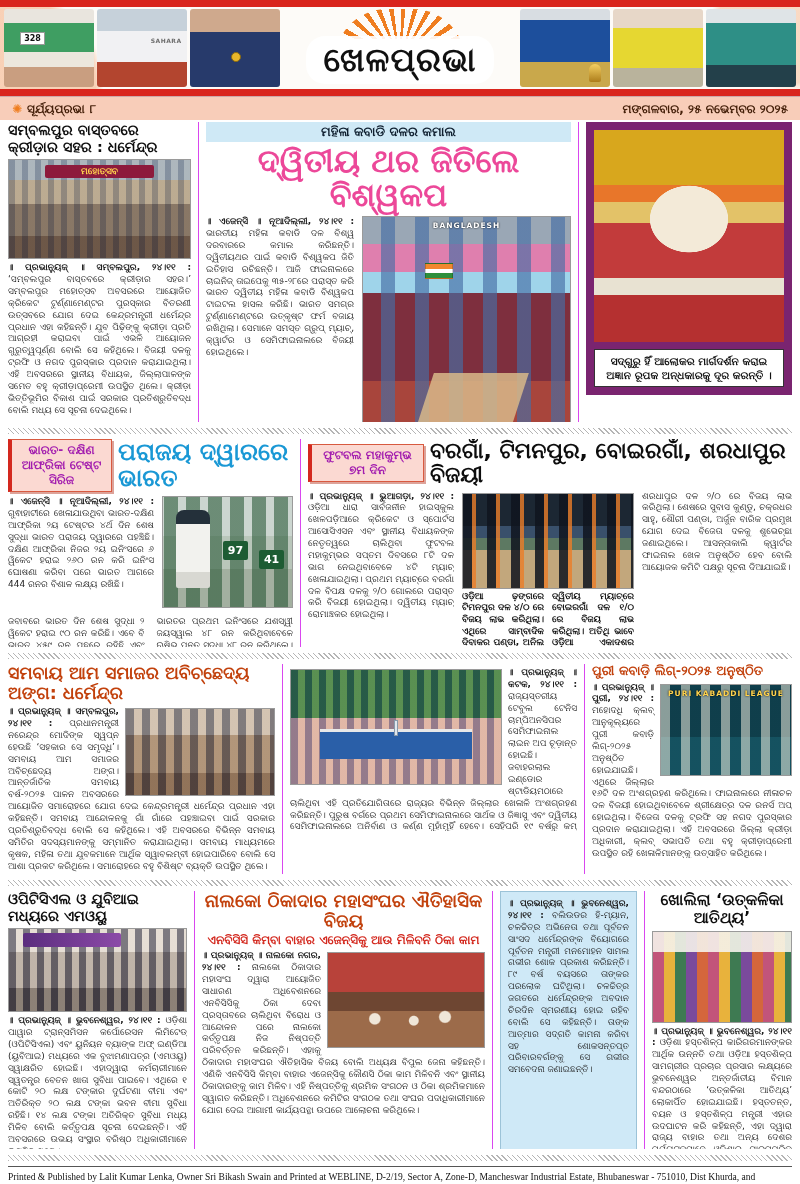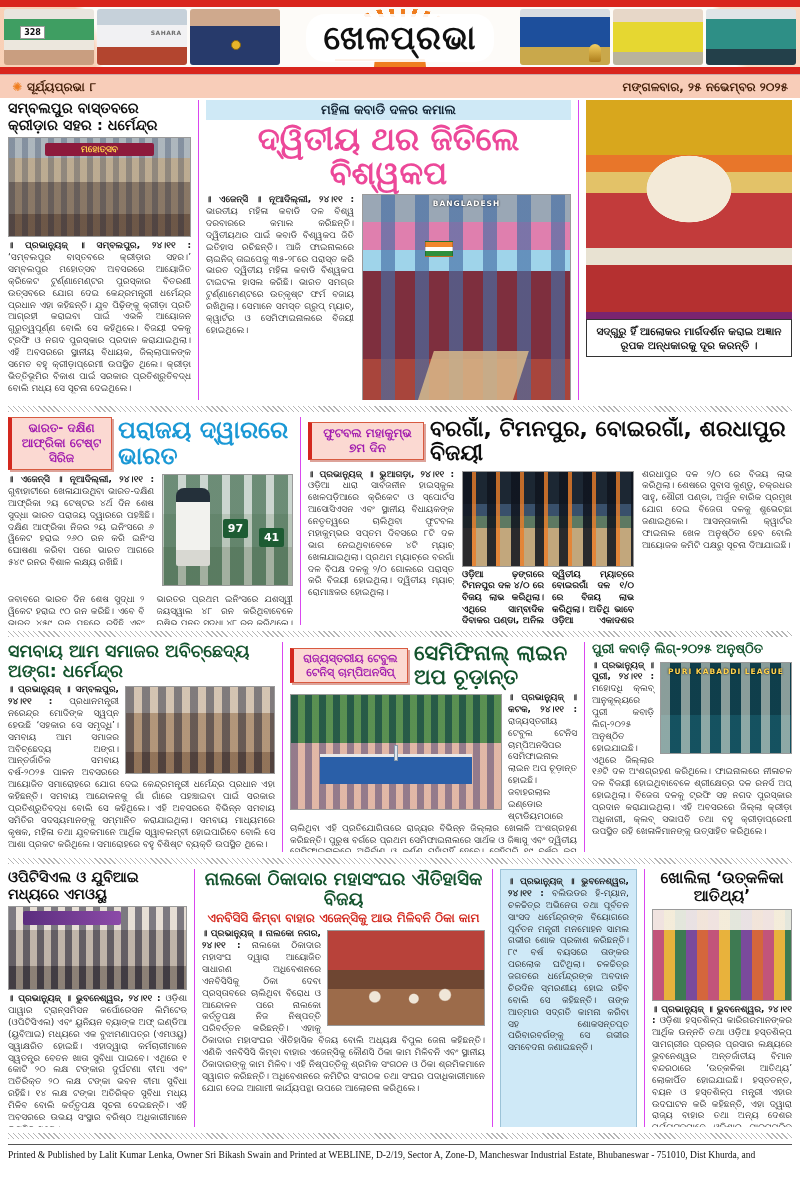--- a/index.html
+++ b/index.html
@@ -2,21 +2,21 @@
 <html><head>
 <meta charset="utf-8">
 <style>
   * { margin:0; padding:0; box-sizing:border-box; }
   html,body { background:#e9e9e9; }
   body { font-family:"DejaVu Sans", sans-serif; }
   .page { width:800px; height:1184px; margin:0 auto; background:#fff; position:relative; overflow:hidden; }
 
   
   .redbar { height:7px; background:#d9251d; }
-  .masthead { height:60px; display:flex; align-items:stretch; gap:4px; padding:2px 4px;
+  .masthead { height:82px; display:flex; align-items:stretch; gap:4px; padding:2px 4px;
     background:
       radial-gradient(circle at 1% 95%, rgba(240,130,60,.35) 0 11%, transparent 12%),
       radial-gradient(circle at 99% 5%, rgba(240,130,60,.28) 0 9%, transparent 10%),
       #fdfbf8; }
   .collage { flex:1; display:flex; gap:3px; }
   .ath { flex:1; border-radius:3px; position:relative; overflow:hidden; }
   .ath-runner  { background:linear-gradient(180deg,#e9e5de 0 18%,#3f9e62 18% 55%,#ece7dd 55% 74%,#c99e80 74%); }
   .ath-hockeyw { background:linear-gradient(180deg,#c6d1da 0 28%,#f1f1f3 28% 68%,#b3452f 68%); }
   .ath-medal   { background:linear-gradient(180deg,#cfa98d 0 30%,#273a6b 30%); }
   .ath-cricket { background:linear-gradient(180deg,#d8dde2 0 14%,#1d4f9c 14% 68%,#c9a84b 68%); }
@@ -39,21 +39,21 @@
 
   
   .content { padding:2px 8px 0; }
   .row { display:grid; overflow:hidden; }
   .row > .col { padding:0 7px; min-width:0; }
   .row > .col:first-child { padding-left:0; }
   .row > .col:last-child { padding-right:0; }
   .row > .col + .col { border-left:1px solid #d946ef; }
   .hatch { height:6px; margin:6px 0 5px; background:repeating-linear-gradient(45deg,#b5b5b5 0 1px,transparent 1px 3.6px); }
   .h-sm   { font-size:14.5px; font-weight:bold; line-height:1.18; color:#0d0d0d; }
-  .h-md   { font-size:19px;  font-weight:bold; line-height:1.12; color:#14532d; }
+  .h-md   { font-size:19px;  font-weight:bold; line-height:1.12; color:#c2410c; }
   .h-lg   { font-size:24px;  font-weight:bold; line-height:1.08; color:#0d0d0d; }
   .h-main { font-size:32px;  font-weight:bold; line-height:1.05; text-align:center; color:#ec4899; margin:3px 0 4px; }
   .h-blue { color:#1a98d5; }
   .center { text-align:center; }
   .kicker-bar { background:#cfe9f6; text-align:center; font-size:13px; font-weight:bold; padding:2px 0; color:#102030; }
   .kicker-box { background:#fbd9d2; border:1px solid #d85a40; border-left:4px solid #d3281e; box-shadow:2px 2px 0 rgba(180,50,30,.45); color:#a21caf; font-weight:bold; text-align:center; font-size:12px; line-height:1.25; padding:3px 6px; }
   .body-txt { font-size:9px; line-height:1.32; text-align:justify; color:#1c1c1c; overflow:hidden; }
   .byline { font-weight:bold; }
   .caption { font-size:9px; font-weight:bold; line-height:1.3; text-align:justify; color:#111; }
   .cols2 { column-count:2; column-gap:12px; }
@@ -75,21 +75,21 @@
       repeating-linear-gradient(90deg, rgba(70,110,165,.65) 18px 32px, transparent 32px 52px),
       linear-gradient(180deg,#9aa7b5 0 13%,#df7fae 13% 26%,#9fd4ea 26% 36%,#7e2f3e 36% 78%,#a8453c 78%); }
   .ph-kabaddi .mat { position:absolute; left:30%; bottom:0; width:46%; height:26%; background:#d8b98a; transform:skewX(-18deg); opacity:.85; }
   .flag { position:absolute; top:22%; left:30%; width:28px; height:16px; border:1px solid rgba(0,0,0,.2);
     background:linear-gradient(180deg,#f2872e 0 33%,#fff 33% 66%,#2e8f3c 66%); }
   .ph-label { position:absolute; top:4px; left:0; right:0; text-align:center; color:#fff; font-size:7.5px; font-weight:bold; letter-spacing:1px; text-shadow:0 0 2px #000; }
   .ph-saibaba { height:212px; border:none;
     background:
       radial-gradient(ellipse 34% 26% at 50% 42%, #f3ead8 0 60%, transparent 61%),
       linear-gradient(180deg,#d8a71d 0 26%,#e8762a 26% 34%,#e3c268 34% 44%,#c23b3b 44% 70%,#e8e2d2 70% 78%,#b53030 78%); }
-  .sai-frame { background:#7a2470; padding:0; }
+  .sai-frame { background:#7a2470; padding:8px; }
   .sai-caption { background:#fff; border:1px solid #333; margin-top:7px; padding:4px 5px; font-size:10.5px; font-weight:bold; text-align:center; line-height:1.35; color:#111; }
   .ph-cricket { height:112px;
     background:
       repeating-linear-gradient(90deg, rgba(30,80,45,.55) 52% , rgba(30,80,45,.55) calc(52% + 14px), transparent calc(52% + 14px), transparent calc(52% + 22px)),
       linear-gradient(180deg,#ccd6d0 0 35%,#b9c6ba 35% 65%,#a3b0a0 65%); }
   .batsman { position:absolute; left:10%; top:12%; width:34px; height:78px; background:linear-gradient(180deg,#24303a 0 18%,#f2f2ee 18% 80%,#d8d8d2 80%); border-radius:8px 8px 2px 2px; }
   .num-chip { position:absolute; background:#1d5c33; color:#fff; font-weight:bold; font-size:11px; padding:3px 5px; border-radius:2px; }
   .ph-football { height:96px; margin:2px 0;
     background:
       repeating-linear-gradient(90deg, rgba(15,20,30,.85) 0 9px, rgba(235,125,40,.8) 9px 13px, transparent 13px 24px),
@@ -221,21 +221,21 @@
 
       <div class="col">
         <div class="flex" style="align-items:center;gap:6px">
           <div class="kicker-box" style="width:104px;flex:none">
             <div>ଭାରତ- ଦକ୍ଷିଣ</div>
             <div>ଆଫ୍ରିକା ଟେଷ୍ଟ ସିରିଜ</div>
           </div>
           <div class="h-lg h-blue">ପରାଜୟ ଦ୍ୱାରରେ ଭାରତ</div>
         </div>
         <div class="flex" style="margin-top:4px">
-          <p class="body-txt" style="width:146px;height:116px;flex:none"><span class="byline">॥ ଏଜେନ୍ସି ॥ ନୂଆଦିଲ୍ଲୀ, ୨୪।୧୧ :</span> <span>ଗୁଵାହାଟୀରେ ଖେଳାଯାଉଥିବା ଭାରତ-ଦକ୍ଷିଣ ଆଫ୍ରିକା ୨ୟ ଟେଷ୍ଟର ୪ର୍ଥ ଦିନ ଶେଷ ସୁଦ୍ଧା ଭାରତ ପରାଜୟ ଦ୍ୱାରରେ ପହଞ୍ଚିଛି। ଦକ୍ଷିଣ ଆଫ୍ରିକା ନିଜର ୨ୟ ଇନିଂସରେ ୬ ୱିକେଟ ହରାଇ ୨୬୦ ରନ କରି ଇନିଂସ ଘୋଷଣା କରିବା ପରେ ଭାରତ ଆଗରେ ୫୪୯ ରନର ବିଶାଳ ଲକ୍ଷ୍ୟ ରଖିଛି।</span></p>
+          <p class="body-txt" style="width:146px;height:116px;flex:none"><span class="byline">॥ ଏଜେନ୍ସି ॥ ନୂଆଦିଲ୍ଲୀ, ୨୪।୧୧ :</span> <span>ଗୁଵାହାଟୀରେ ଖେଳାଯାଉଥିବା ଭାରତ-ଦକ୍ଷିଣ ଆଫ୍ରିକା ୨ୟ ଟେଷ୍ଟର ୪ର୍ଥ ଦିନ ଶେଷ ସୁଦ୍ଧା ଭାରତ ପରାଜୟ ଦ୍ୱାରରେ ପହଞ୍ଚିଛି। ଦକ୍ଷିଣ ଆଫ୍ରିକା ନିଜର ୨ୟ ଇନିଂସରେ ୬ ୱିକେଟ ହରାଇ ୨୬୦ ରନ କରି ଇନିଂସ ଘୋଷଣା କରିବା ପରେ ଭାରତ ଆଗରେ 444 ରନର ବିଶାଳ ଲକ୍ଷ୍ୟ ରଖିଛି।</span></p>
           <div class="ph ph-cricket" style="flex:1">
             <div class="batsman"></div>
             <span class="num-chip" style="right:34%;top:40%">97</span>
             <span class="num-chip" style="right:6%;top:48%">41</span>
           </div>
         </div>
         <p class="body-txt cols2" style="height:56px;margin-top:4px">ଜବାବରେ ଭାରତ ଦିନ ଶେଷ ସୁଦ୍ଧା ୨ ୱିକେଟ ହରାଇ ୯୦ ରନ କରିଛି। ଏବେ ବି ଭାରତ ୪୫୯ ରନ ପଛରେ ରହିଛି ଏବଂ ହାତରେ ମାତ୍ର ୮ ୱିକେଟ ରହିଛି। ଭାରତର ପ୍ରଥମ ଇନିଂସରେ ଯଶସ୍ୱୀ ଜୟସ୍ୱାଲ ୪୮ ରନ କରିଥିବାବେଳେ ଋଷିଭ ପନ୍ତ ସୁଦ୍ଧା ୪୮ ରନ କରିଥିଲେ। ସେହିପରି କେଏଲ ରାହୁଲ ୨୩ ରନ ଓ କୁଲଦୀପ ଯାଦବ ୧୯ ରନ କରିଥିଲେ। ଶେଷ ଦିନରେ ଭାରତ ପାଇଁ ଡ୍ର ହିଁ ଏକମାତ୍ର ଆଶା ବୋଲି ବିଶେଷଜ୍ଞ ମତ ଦେଇଛନ୍ତି।</p>
       </div>
 
       <div class="col">
@@ -266,27 +266,20 @@
 
       <div class="col">
         <div class="h-md" style="font-size:17.5px">ସମବାୟ ଆମ ସମାଜର ଅବିଚ୍ଛେଦ୍ୟ ଅଙ୍ଗ: ଧର୍ମେନ୍ଦ୍ର</div>
         <div class="body-txt" style="height:176px;margin-top:3px">
           <span class="ph ph-coop float-r" style="width:150px;display:block"></span>
           <span class="byline">॥ ପ୍ରଭାନ୍ୟୁଜ୍ ॥ ସମ୍ବଲପୁର, ୨୪।୧୧ :</span> <span>ପ୍ରଧାନମନ୍ତ୍ରୀ ନରେନ୍ଦ୍ର ମୋଦିଙ୍କ ସ୍ୱପ୍ନ ହେଉଛି ‘ସହକାର ସେ ସମୃଦ୍ଧି’। ସମବାୟ ଆମ ସମାଜର ଅବିଚ୍ଛେଦ୍ୟ ଅଙ୍ଗ। ଆନ୍ତର୍ଜାତିକ ସମବାୟ ବର୍ଷ-୨୦୨୫ ପାଳନ ଅବସରରେ ଆୟୋଜିତ ସମାରୋହରେ ଯୋଗ ଦେଇ କେନ୍ଦ୍ରମନ୍ତ୍ରୀ ଧର୍ମେନ୍ଦ୍ର ପ୍ରଧାନ ଏହା କହିଛନ୍ତି। ସମବାୟ ଆନ୍ଦୋଳନକୁ ଗାଁ ଗାଁରେ ପହଞ୍ଚାଇବା ପାଇଁ ସରକାର ପ୍ରତିଶ୍ରୁତିବଦ୍ଧ ବୋଲି ସେ କହିଥିଲେ। ଏହି ଅବସରରେ ବିଭିନ୍ନ ସମବାୟ ସମିତିର ସଦସ୍ୟମାନଙ୍କୁ ସମ୍ମାନିତ କରାଯାଇଥିଲା। ସମବାୟ ମାଧ୍ୟମରେ କୃଷକ, ମହିଳା ତଥା ଯୁବକମାନେ ଆର୍ଥିକ ସ୍ୱାବଲମ୍ବୀ ହୋଇପାରିବେ ବୋଲି ସେ ଆଶା ପ୍ରକଟ କରିଥିଲେ। ସମାରୋହରେ ବହୁ ବିଶିଷ୍ଟ ବ୍ୟକ୍ତି ଉପସ୍ଥିତ ଥିଲେ।</span>
         </div>
       </div>
 
       <div class="col">
-        <div class="flex" style="align-items:center;gap:6px">
-          <div class="kicker-box" style="width:118px;flex:none;font-size:11px">
-            <div>ରାଜ୍ୟସ୍ତରୀୟ ଟେବୁଲ</div>
-            <div>ଟେନିସ୍ ଚାମ୍ପିଅନସିପ୍</div>
-          </div>
-          <div class="h-md" style="font-size:21px">ସେମିଫିନାଲ୍ ଲାଇନ ଅପ ଚୂଡ଼ାନ୍ତ</div>
-        </div>
         <div class="body-txt" style="height:164px;margin-top:3px">
           <span class="ph ph-tt float-l" style="width:212px;display:block">
             <span class="tt-table"></span>
             <span class="tt-net"></span>
           </span>
           <span class="byline">॥ ପ୍ରଭାନ୍ୟୁଜ୍ ॥ କଟକ, ୨୪।୧୧ :</span> <span>ରାଜ୍ୟସ୍ତରୀୟ ଟେବୁଲ ଟେନିସ ଚାମ୍ପିଅନସିପର ସେମିଫାଇନାଲ ଲାଇନ ଅପ ଚୂଡ଼ାନ୍ତ ହୋଇଛି। ଜବାହରଲାଲ ଇଣ୍ଡୋର ଷ୍ଟାଡିୟମଠାରେ ଚାଲିଥିବା ଏହି ପ୍ରତିଯୋଗିତାରେ ରାଜ୍ୟର ବିଭିନ୍ନ ଜିଲ୍ଲାର ଖେଳାଳି ଅଂଶଗ୍ରହଣ କରିଛନ୍ତି।</span> <span>ପୁରୁଷ ବର୍ଗରେ ପ୍ରଥମ ସେମିଫାଇନାଲରେ ସାର୍ଥକ ଓ ଜିଜ୍ଞାସୁ ଏବଂ ଦ୍ୱିତୀୟ ସେମିଫାଇନାଲରେ ଅନିର୍ବାଣ ଓ କର୍ଣ୍ଣ ମୁହାଁମୁହିଁ ହେବେ। ସେହିପରି ୧୯ ବର୍ଷରୁ କମ୍ ବାଳକ ବିଭାଗରେ ପ୍ରଥମ ସେମିଫାଇନାଲରେ ଯାଜ୍ଞା ଭାରତ ଓ ଦ୍ୱିତୀୟ ସେମିଫାଇନାଲରେ ଅସ୍ମିତ ଓ ବଳରାମ ଖେଳିବେ। କ୍ୱାର୍ଟର ଫାଇନାଲରେ ଭରତ, ଅଙ୍କିତ, ଆରାଧ୍ୟ ଓ ବର୍ଷା ବିଜୟୀ ହୋଇଥିଲେ। ଆଜି ବ୍ୟକ୍ତିଗତ ବିଭାଗର ବିଜେତାଙ୍କୁ ସଂଯୋଜକ ପୁରସ୍କାର ପ୍ରଦାନ କରିବେ।</span>
         </div>
       </div>
 
       <div class="col">

